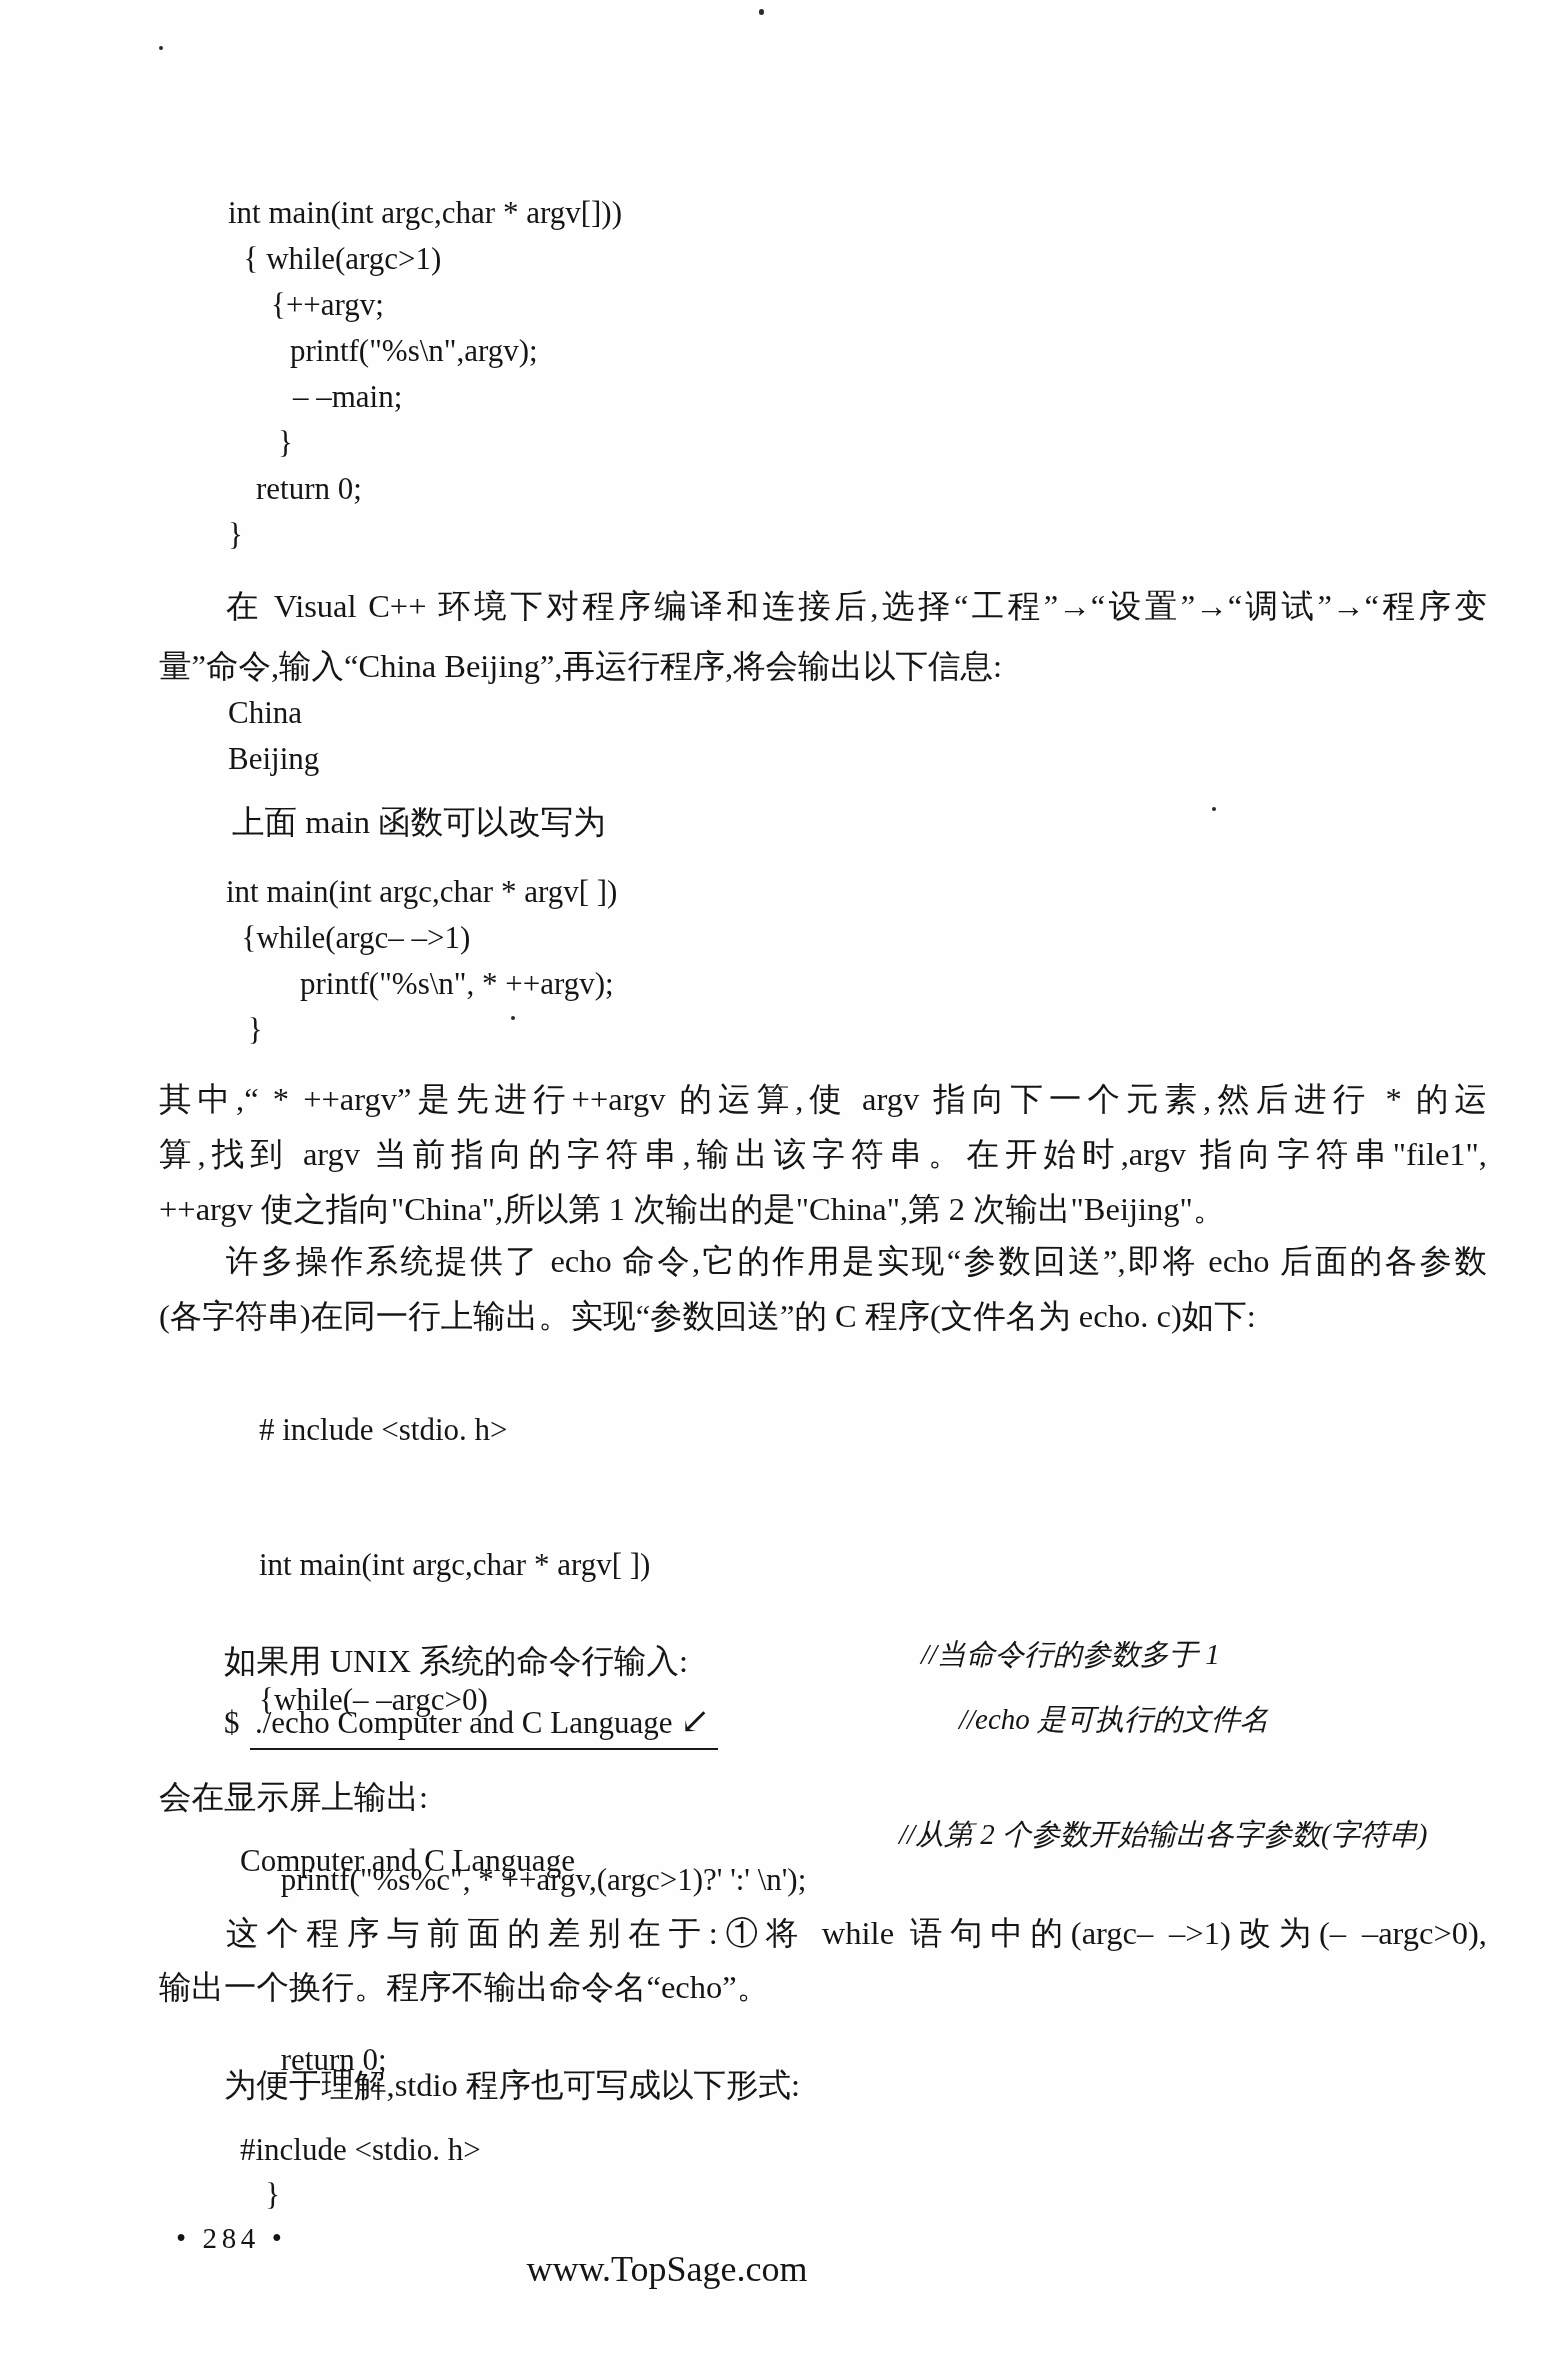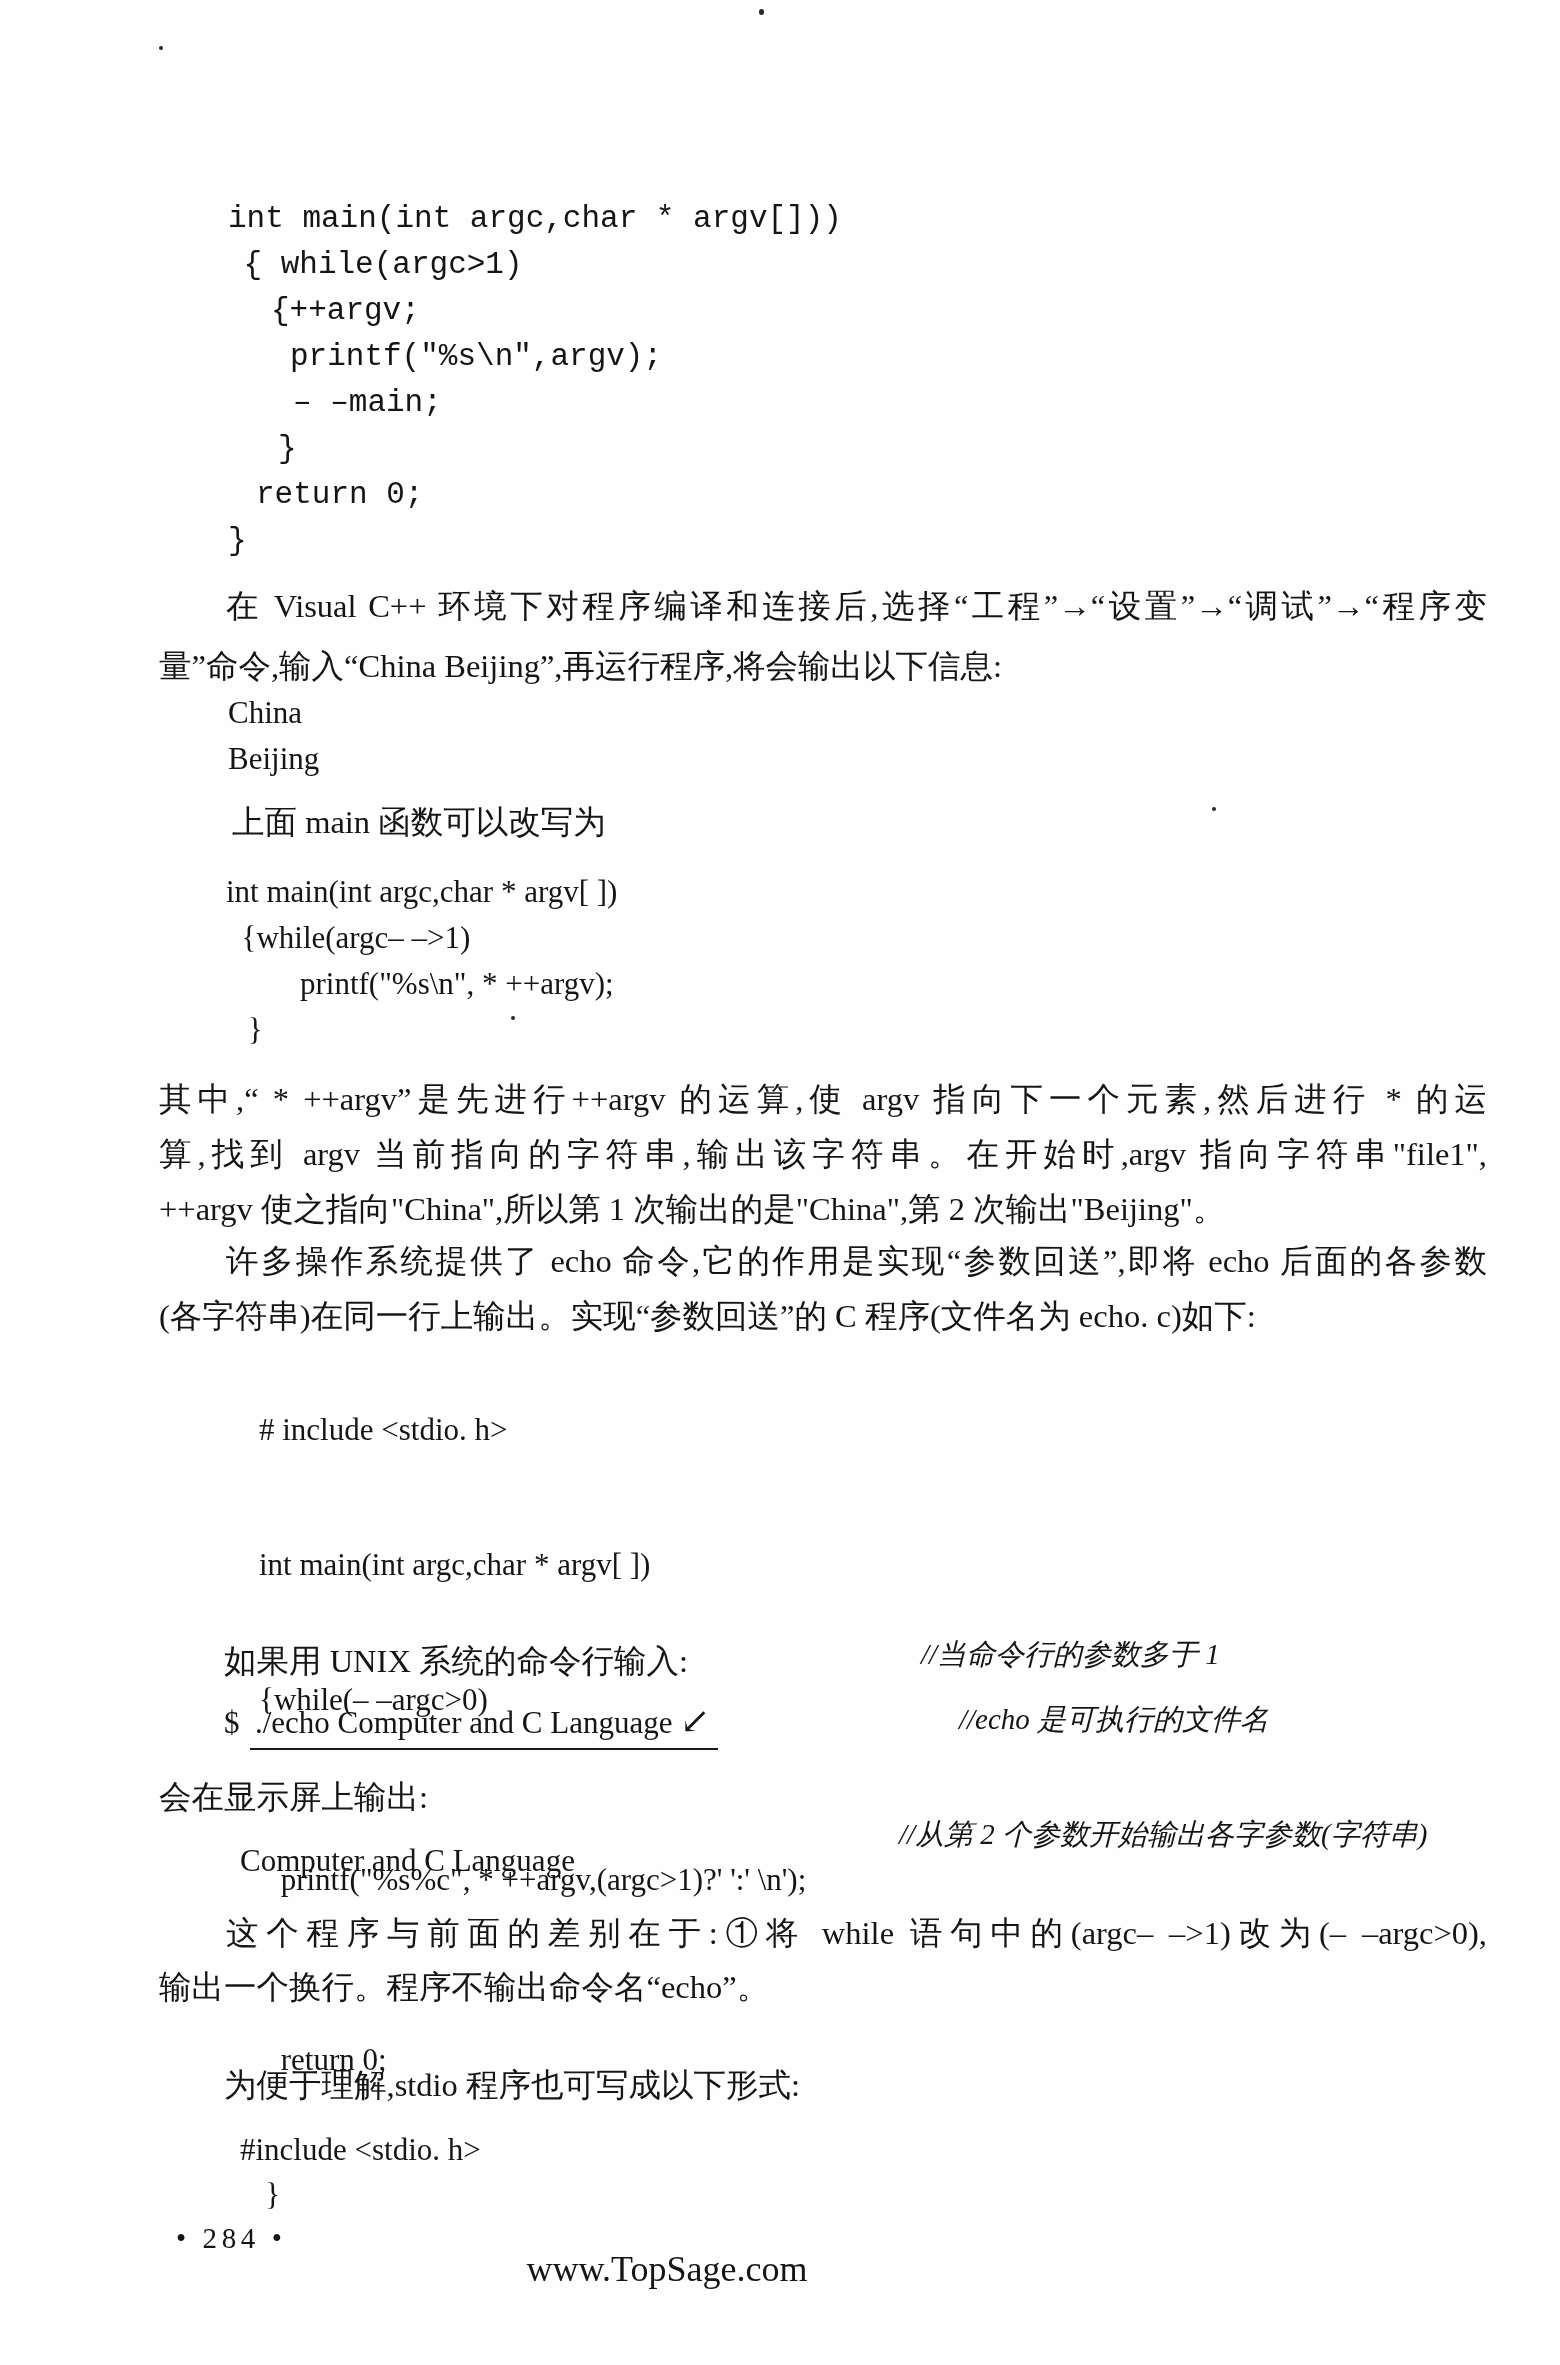--- a/index.html
+++ b/index.html
@@ -36,21 +36,21 @@
   .shline{font-size:31px;white-space:nowrap;}
   .underlined{border-bottom:2.3px solid #1a1a1a;padding:0 7.7px 7.7px 4.6px;margin-left:10.8px;}
   .arrow{font-size:36px;margin-left:7.7px;}
   .pagenum{font-size:29px;letter-spacing:4.6px;}
   .watermark{width:1334px;text-align:center;font-size:36px;}
   .speck{position:absolute;background:#2a2a2a;border-radius:50%;}
 </style>
 </head>
 <body>
 
-<div class="abs" style="left:228px;top:196px;font-family:Liberation Mono, monospace;">
+<div class="abs" style="left:228px;top:190px;">
   <div class="code">int main(int argc,char * argv[]))</div>
   <div class="code pl20">{ while(argc&gt;1)</div>
   <div class="code pl56">{++argv;</div>
   <div class="code pl80">printf("%s\n",argv);</div>
   <div class="code pl84">– –main;</div>
   <div class="code pl64">}</div>
   <div class="code pl36">return 0;</div>
   <div class="code">}</div>
 </div>
 

